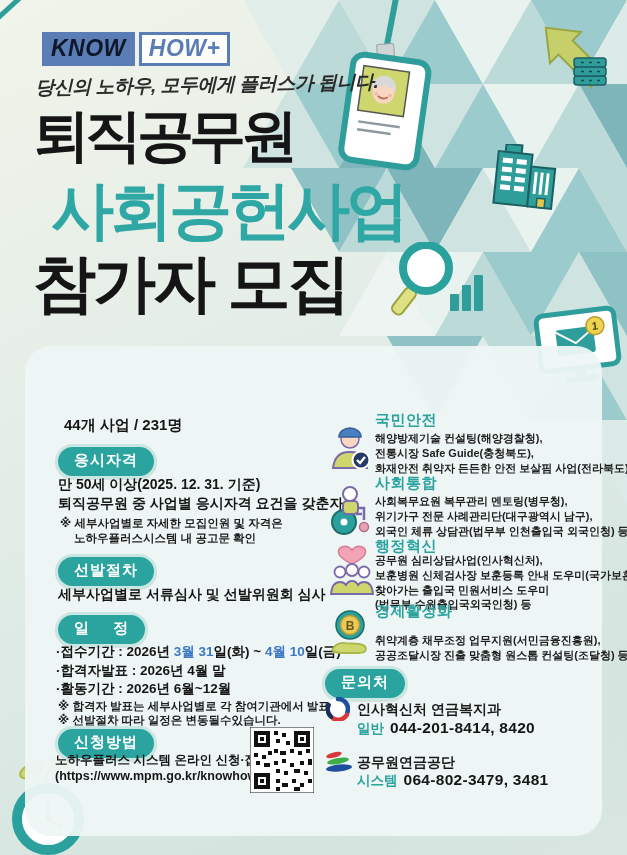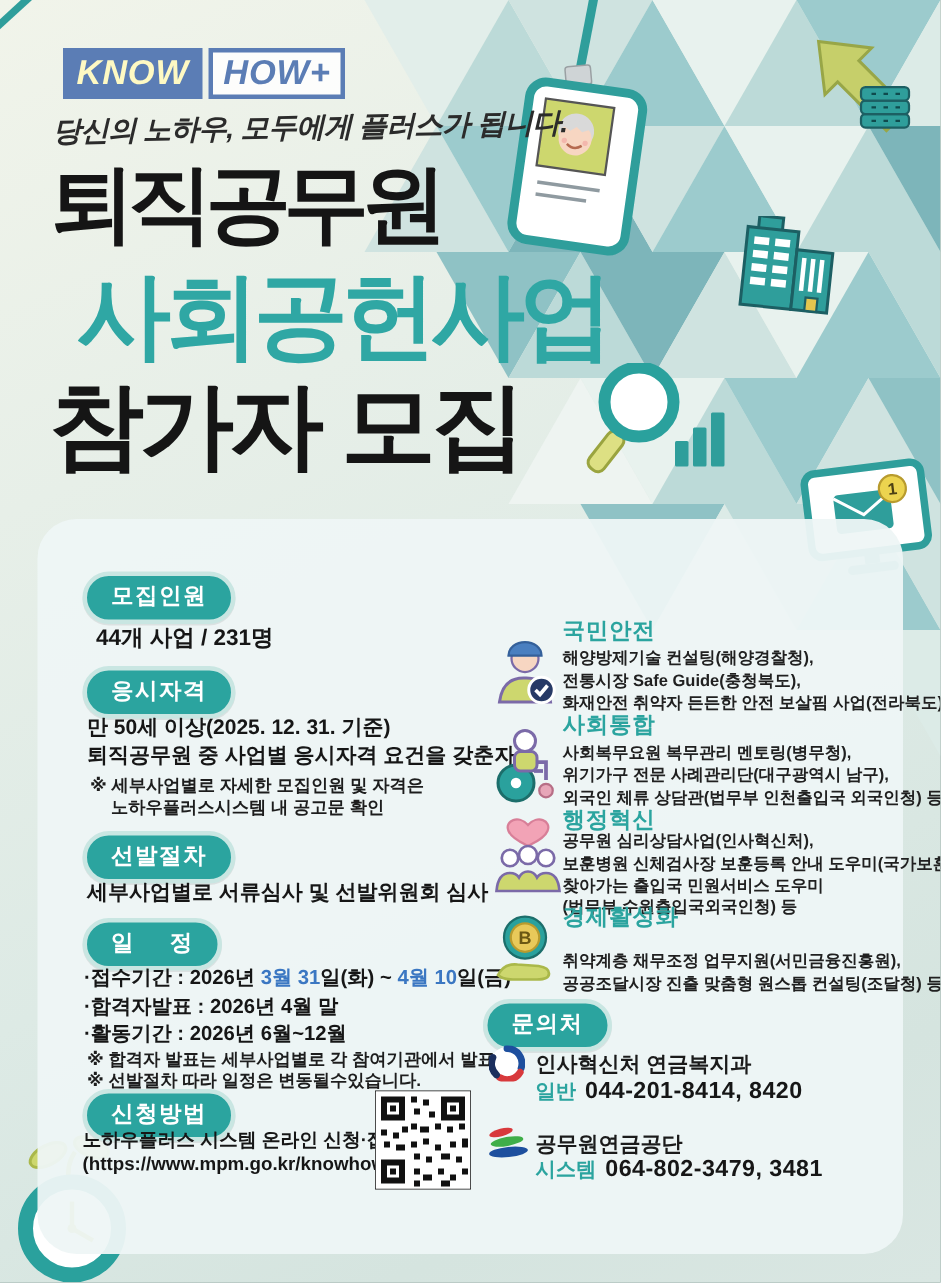--- a/index.html
+++ b/index.html
@@ -7,21 +7,21 @@
   .stage{
     position:relative;width:627px;height:855px;overflow:hidden;
     font-family:"Liberation Sans","DejaVu Sans",sans-serif;
     background:linear-gradient(155deg,#f1f4ea 0%,#e7efe8 30%,#ddeae5 60%,#d5e4df 85%,#d9e6e2 100%);
     color:#161616;
   }
   .abs{position:absolute;white-space:nowrap;}
   svg{display:block;}
   
   .logo{display:flex;align-items:stretch;font-weight:800;font-style:italic;font-size:23px;letter-spacing:.5px;}
-  .logo .know{background:#5b7db5;color:#fef9c3;padding:3px 9px 4px;}
+  .logo .know{background:#5b7db5;color:#0f172a;padding:3px 9px 4px;}
   .logo .how{color:#5b7db5;border:3px solid #5b7db5;background:rgba(255,255,255,.85);padding:0px 7px 1px;margin-left:4px;display:flex;align-items:center;}
   .tagline{font-size:19px;font-weight:800;font-style:italic;color:#2b2b2b;transform:rotate(-1deg);letter-spacing:-.5px;}
   .t1{font-size:57px;font-weight:800;letter-spacing:-5px;color:#151515;}
   .t2{font-size:63px;font-weight:800;letter-spacing:-4px;color:#2fa7a4;}
   .t3{font-size:63px;font-weight:800;letter-spacing:-3px;color:#151515;}
   
   .panel{position:absolute;left:25px;top:346px;width:577px;height:490px;background:rgba(238,245,245,.95);border-radius:26px;}
   
   .pill{display:inline-block;background:#2ba49f;color:#fff;font-weight:800;font-size:15px;
         padding:4px 16px 6px;border-radius:999px;border:3px solid #c9e6e2;letter-spacing:1px;
@@ -193,21 +193,20 @@
     <span class="know">KNOW</span>
     <span class="how">HOW+</span>
   </div>
   <div class="abs tagline" style="left:35px;top:72px">당신의 노하우, 모두에게 플러스가 됩니다.</div>
   <div class="abs t2" style="left:51px;top:168px">사회공헌사업</div>
   <div class="abs t1" style="left:33px;top:98px">퇴직공무원</div>
   <div class="abs t3" style="left:33px;top:241px">참가자 모집</div>
 
   <div class="panel"></div>
 
-  <div class="abs pill" style="left:55px;top:381px">모집인원</div>
   <div class="abs big-line" style="left:64px;top:416px">44개 사업 / 231명</div>
 
   <div class="abs pill" style="left:55px;top:444px">응시자격</div>
   <div class="abs main-line" style="left:58px;top:476px">만 50세 이상(2025. 12. 31. 기준)</div>
   <div class="abs main-line" style="left:58px;top:495px">퇴직공무원 중 사업별 응시자격 요건을 갖춘자</div>
   <div class="abs note-line" style="left:60px;top:516px">※ 세부사업별로 자세한 모집인원 및 자격은</div>
   <div class="abs note-line" style="left:74px;top:531px">노하우플러스시스템 내 공고문 확인</div>
 
   <div class="abs pill" style="left:55px;top:554px">선발절차</div>
   <div class="abs main-line" style="left:58px;top:586px">세부사업별로 서류심사 및 선발위원회 심사</div>

